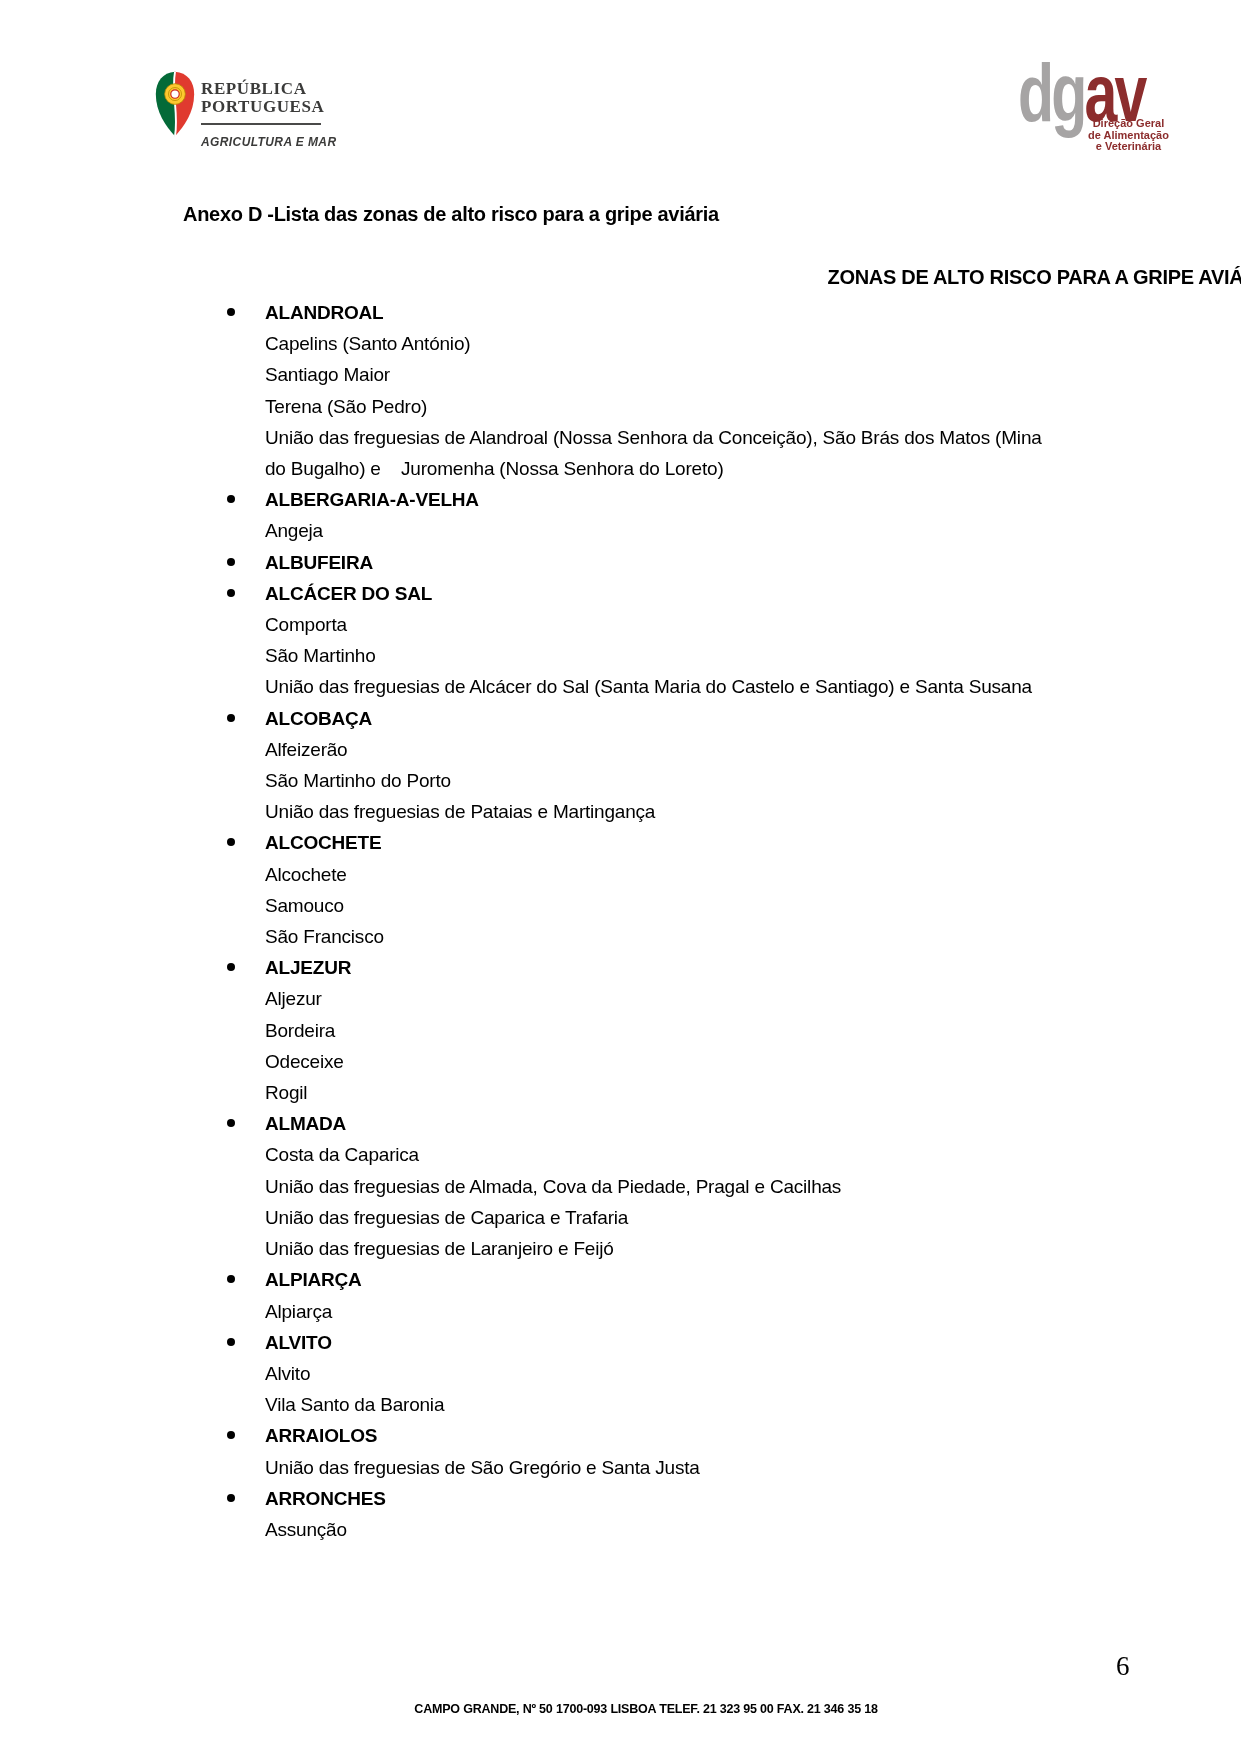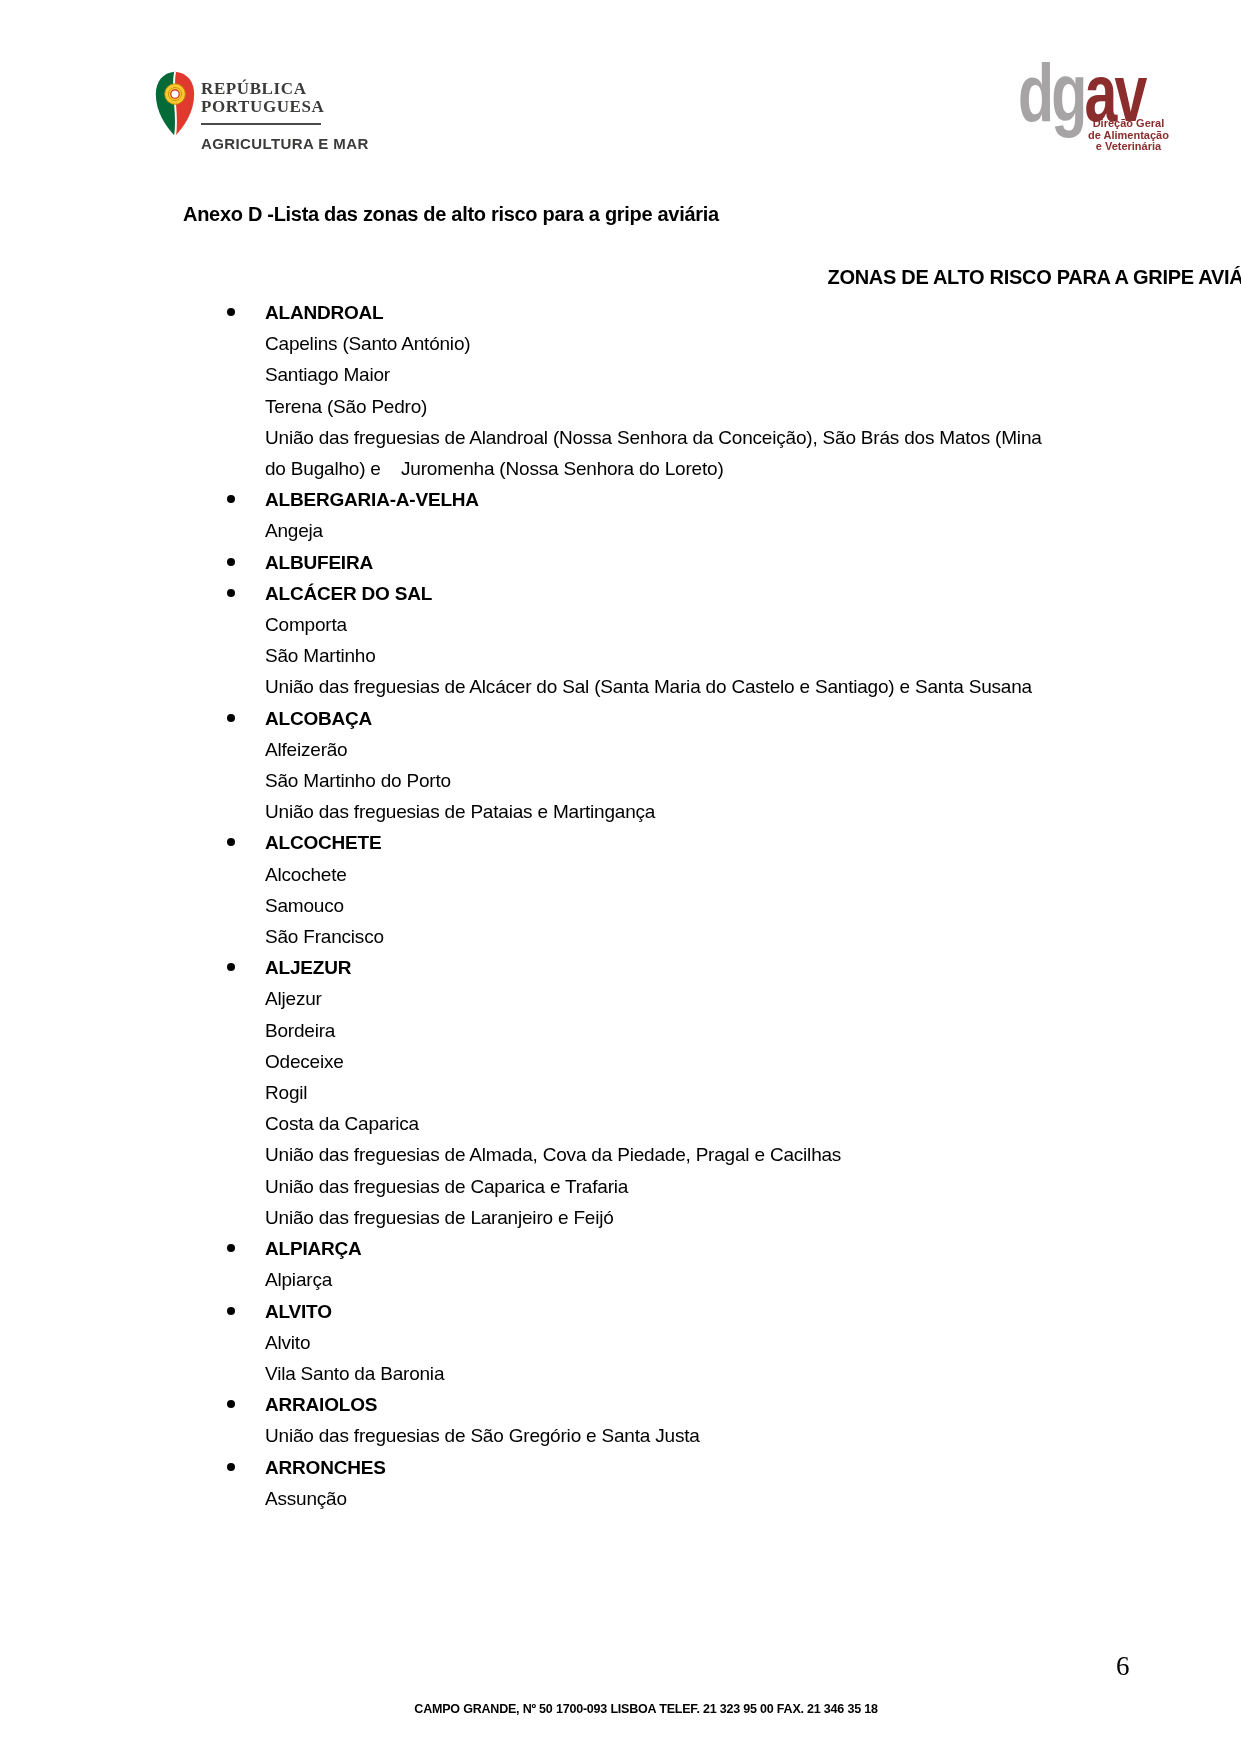--- a/index.html
+++ b/index.html
@@ -17,21 +17,21 @@
   .gov-logo { position:absolute; left:116px; top:64px; }
   .gov-flag { position:absolute; left:0; top:4px; }
   .gov-text { position:absolute; left:49px; top:16px; width:180px; }
   .gov-line {
     font-family:"Liberation Serif", serif;
     font-weight:bold; font-size:17px; line-height:18px;
     letter-spacing:0.6px; color:#3b3b3a;
   }
   .gov-rule { width:120px; height:2px; background:#4a4a49; margin:7px 0 10px 0; }
   .gov-sub {
-    font-size:15px; font-weight:bold; letter-spacing:0.4px; color:#3b3b3a;
+    font-size:12px; font-weight:bold; letter-spacing:0.4px; color:#3b3b3a;font-style:italic;
   }
 
   .dgav-logo { position:absolute; left:966px; top:52px; width:220px; height:110px;text-align:center; }
   .dgav-letters {
     font-size:82px; line-height:1; font-weight:bold;
     letter-spacing:-4px;
     transform:scaleX(0.72); transform-origin:left top;
     white-space:nowrap;
   }
   .dgav-gray { color:#a6a4a4; }
@@ -189,20 +189,24 @@
       </div>
       <div class="parishes">
           <div class="parish">Aljezur</div>
           <div class="parish">Bordeira</div>
           <div class="parish">Odeceixe</div>
           <div class="parish">Rogil</div>
         </div>
     </div>
 
     <div class="zone">
+      <div class="zone-header">
+        <span class="bullet"></span>
+        <span class="zone-name">ALMADA</span>
+      </div>
       <div class="parishes">
           <div class="parish">Costa da Caparica</div>
           <div class="parish">União das freguesias de Almada, Cova da Piedade, Pragal e Cacilhas</div>
           <div class="parish">União das freguesias de Caparica e Trafaria</div>
           <div class="parish">União das freguesias de Laranjeiro e Feijó</div>
         </div>
     </div>
 
     <div class="zone">
       <div class="zone-header">

